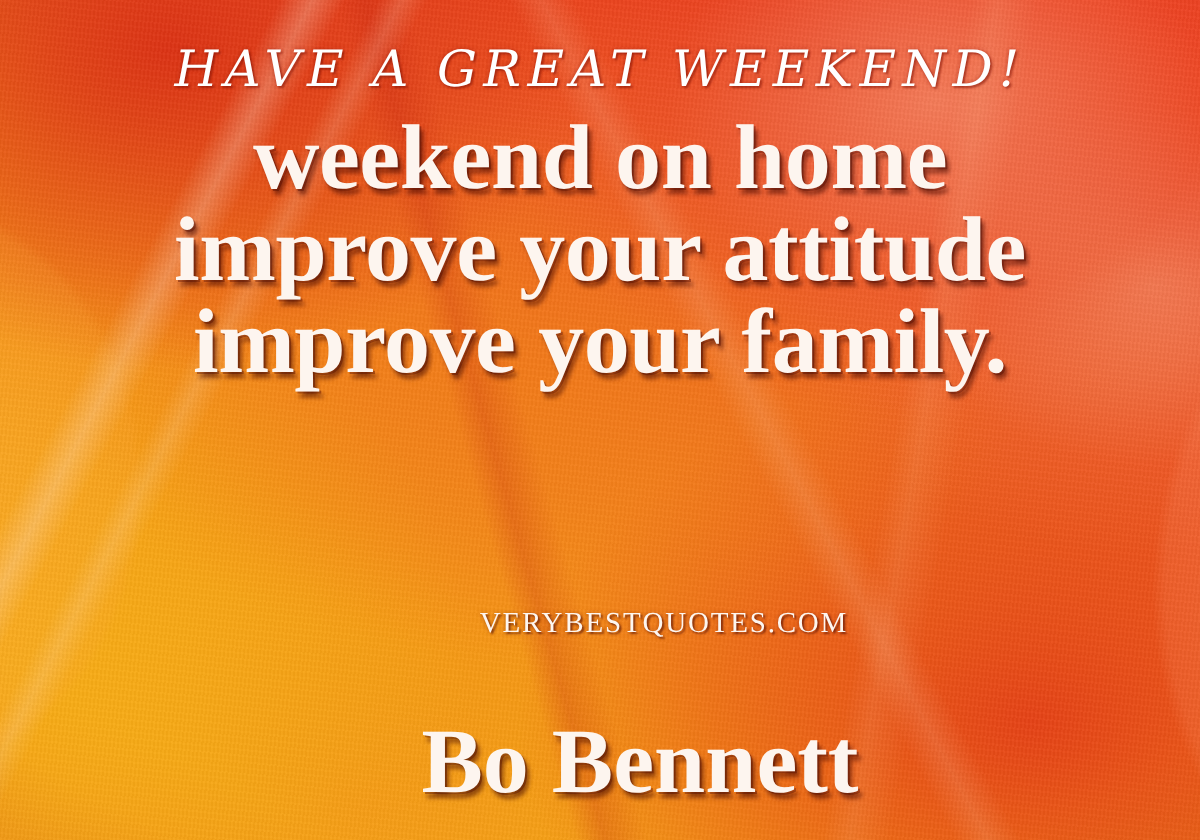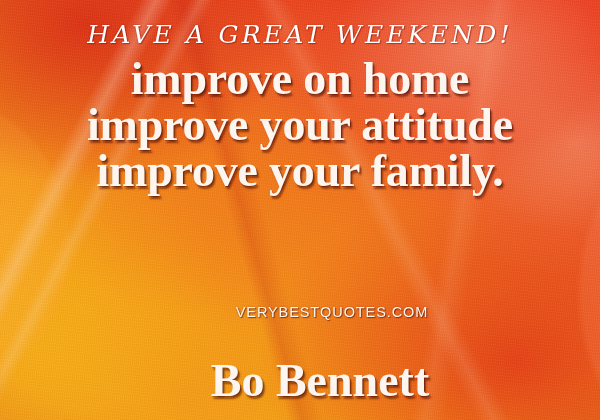--- a/index.html
+++ b/index.html
@@ -129,21 +129,21 @@
   }
 
   .watermark {
     position: absolute;
     top: 304px;
     left: 0;
     right: 0;
     text-align: center;
     padding-left: 64px;
     color: #fdf6f0;
-    font-family: Liberation Sans, sans-serif;
+    font-family: Liberation Serif, serif;
     font-size: 14.5px;
     letter-spacing: 0.9px;
     white-space: nowrap;
     text-shadow:
       1px 1px 1px rgba(80,12,3,0.60),
       0 0 2px rgba(110,20,6,0.40);
   }
 
   .author {
     position: absolute;
@@ -172,21 +172,21 @@
   <div class="bg-layer bg-edges"></div>
   <div class="bg-layer bg-streaks"></div>
   <div class="bg-layer bg-grain"></div>
   <div class="bg-layer bg-vignette"></div>
 
   <div class="content">
 
     <div class="header-line">HAVE A GREAT WEEKEND!</div>
 
     <div class="quote-block">
-      <span class="quote-line">improve on home</span>
+      <span class="quote-line">weekend on home</span>
       <span class="quote-line">improve your attitude</span>
       <span class="quote-line">improve your family.</span>
     </div>
 
     <div class="watermark">VERYBESTQUOTES.COM</div>
 
     <div class="author">Bo Bennett</div>
 
   </div>
 </div>

